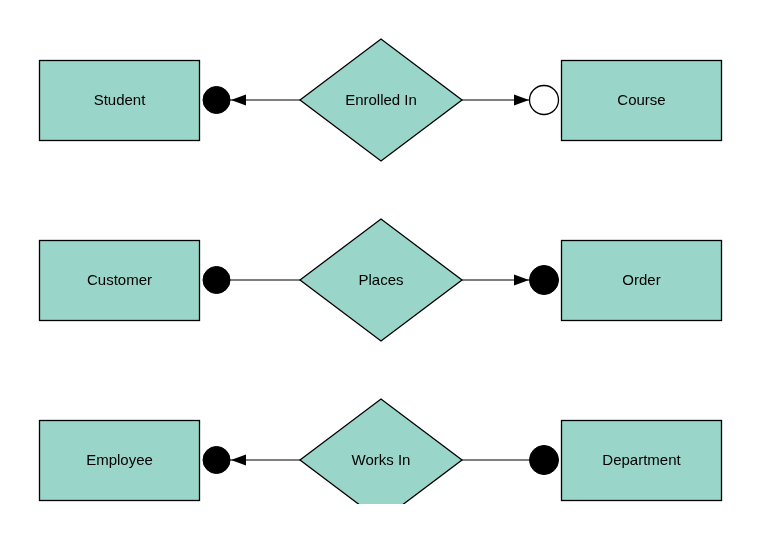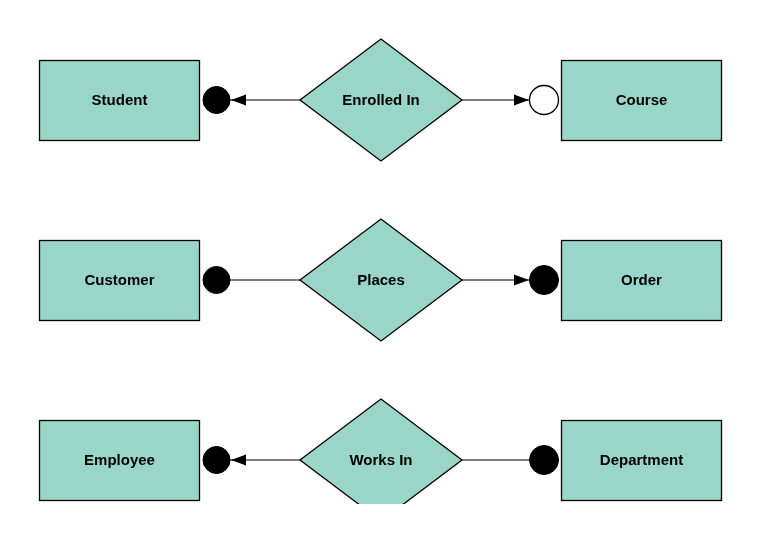--- a/index.html
+++ b/index.html
@@ -7,21 +7,20 @@
     padding: 0;
     background: #ffffff;
     font-family: "Liberation Sans", sans-serif;
   }
   .canvas {
     position: relative;
     width: 761px;
     height: 504px;
     background: #ffffff;
     overflow: hidden;
-    font-weight: bold;
   }
   svg text {
     font-family: "Liberation Sans", sans-serif;
     font-size: 15px;
     fill: #000000;
   }
 </style>
 </head>
 <body>
 

